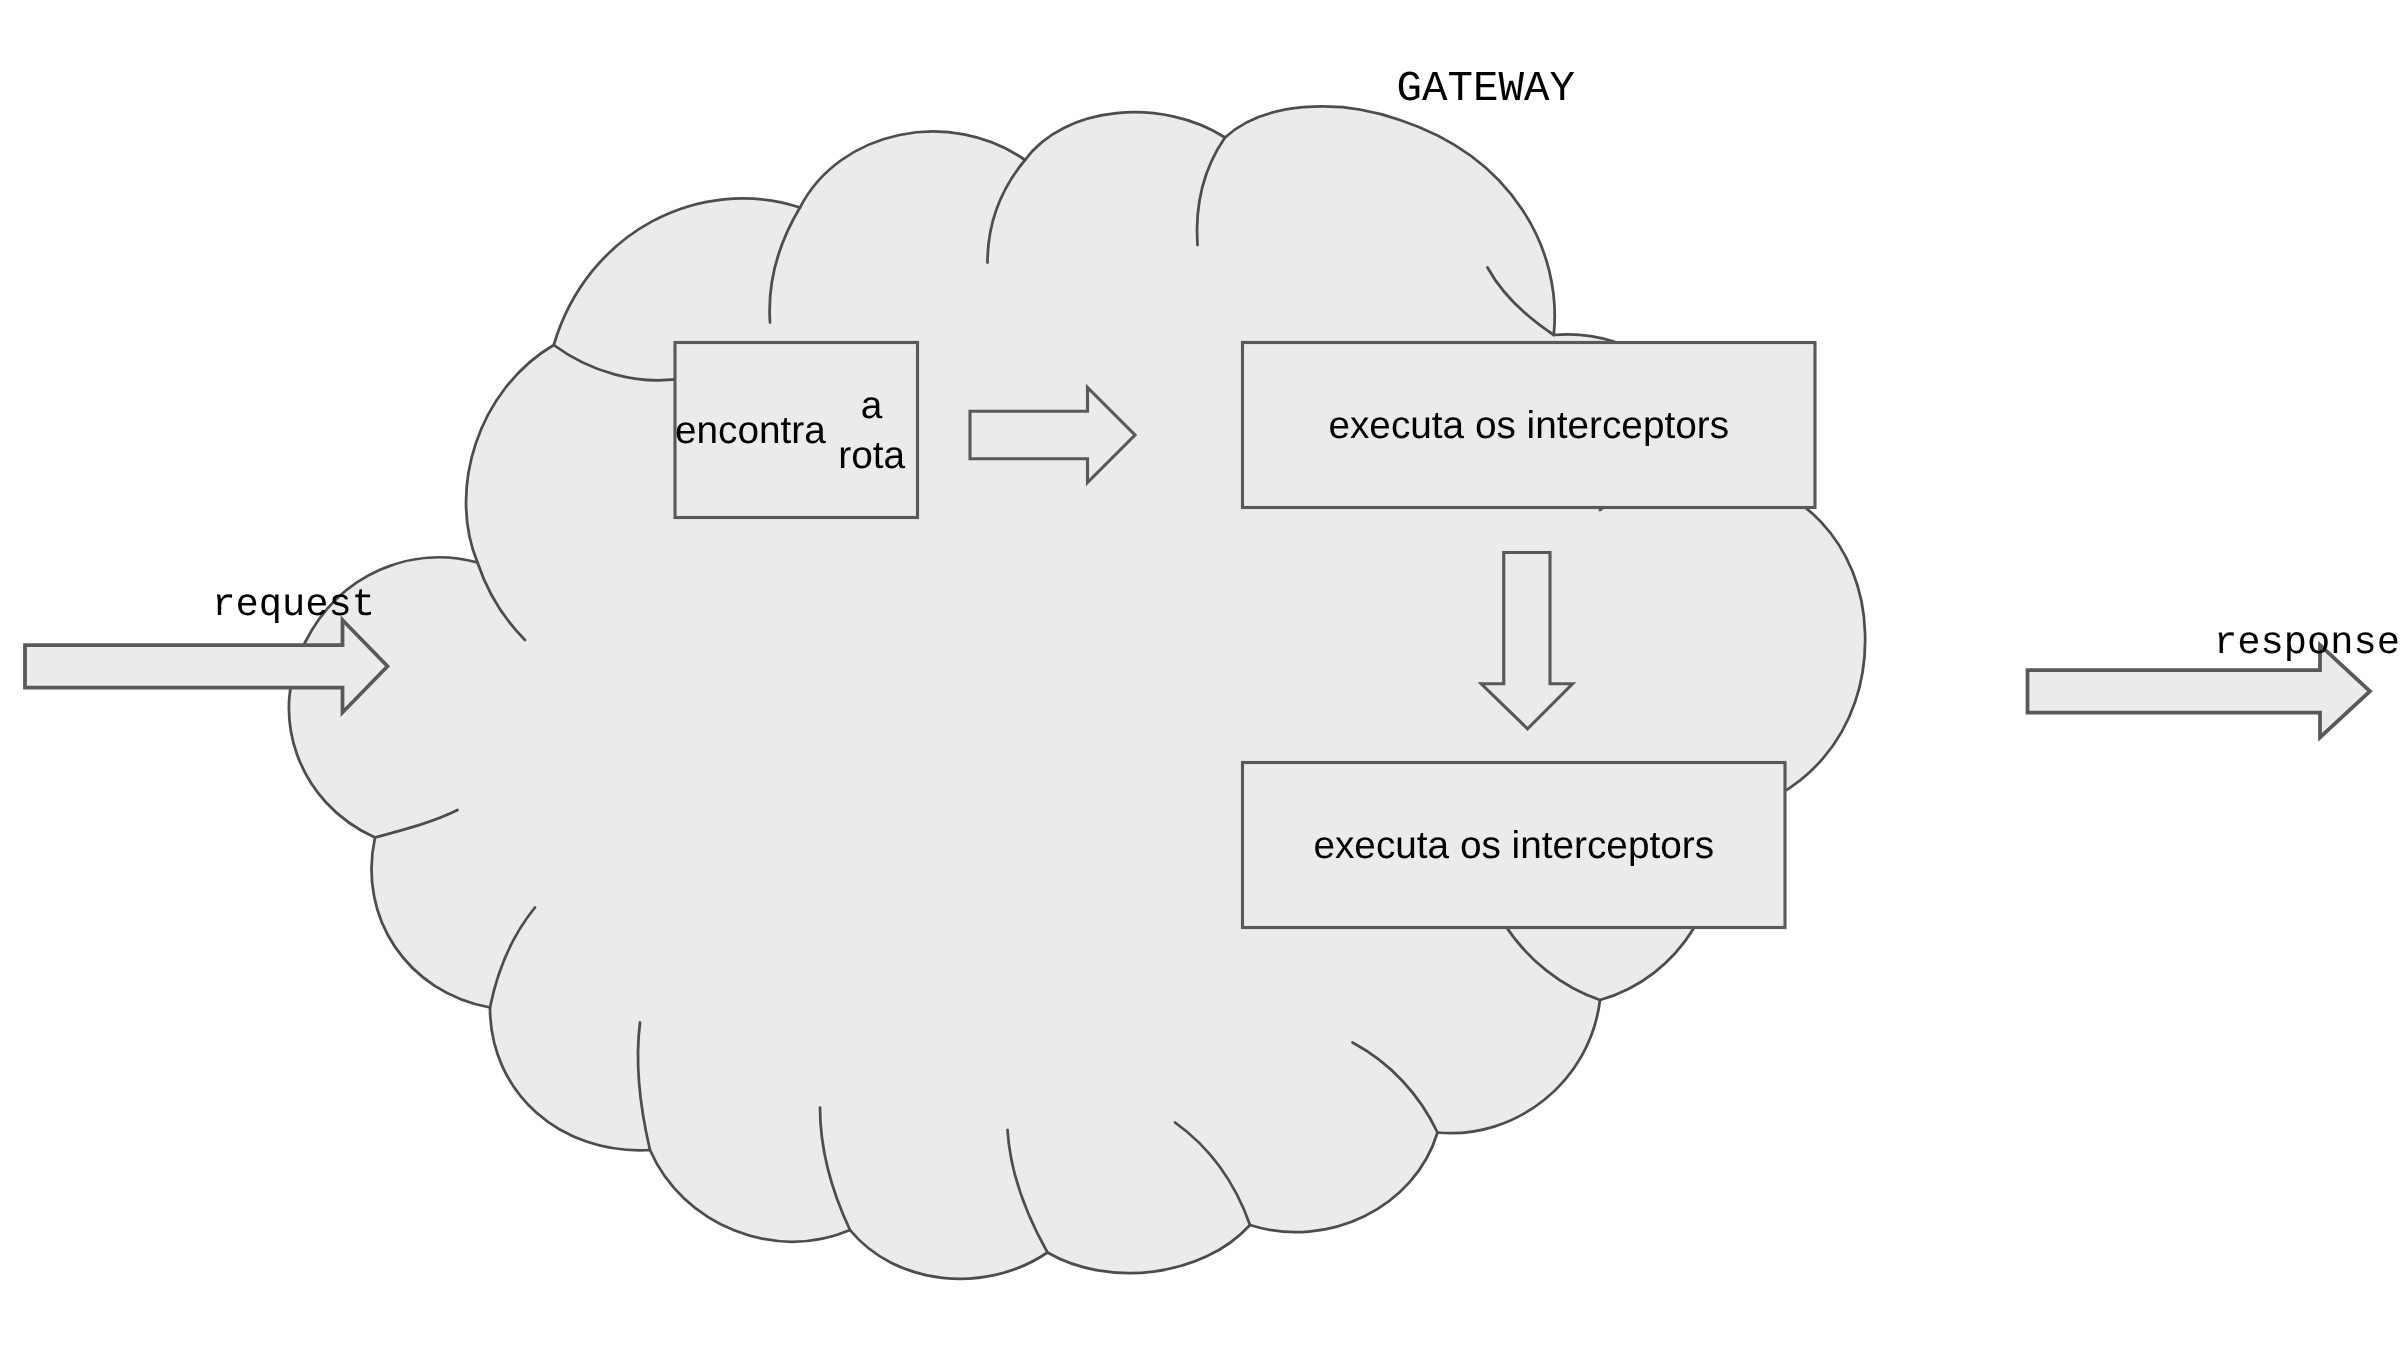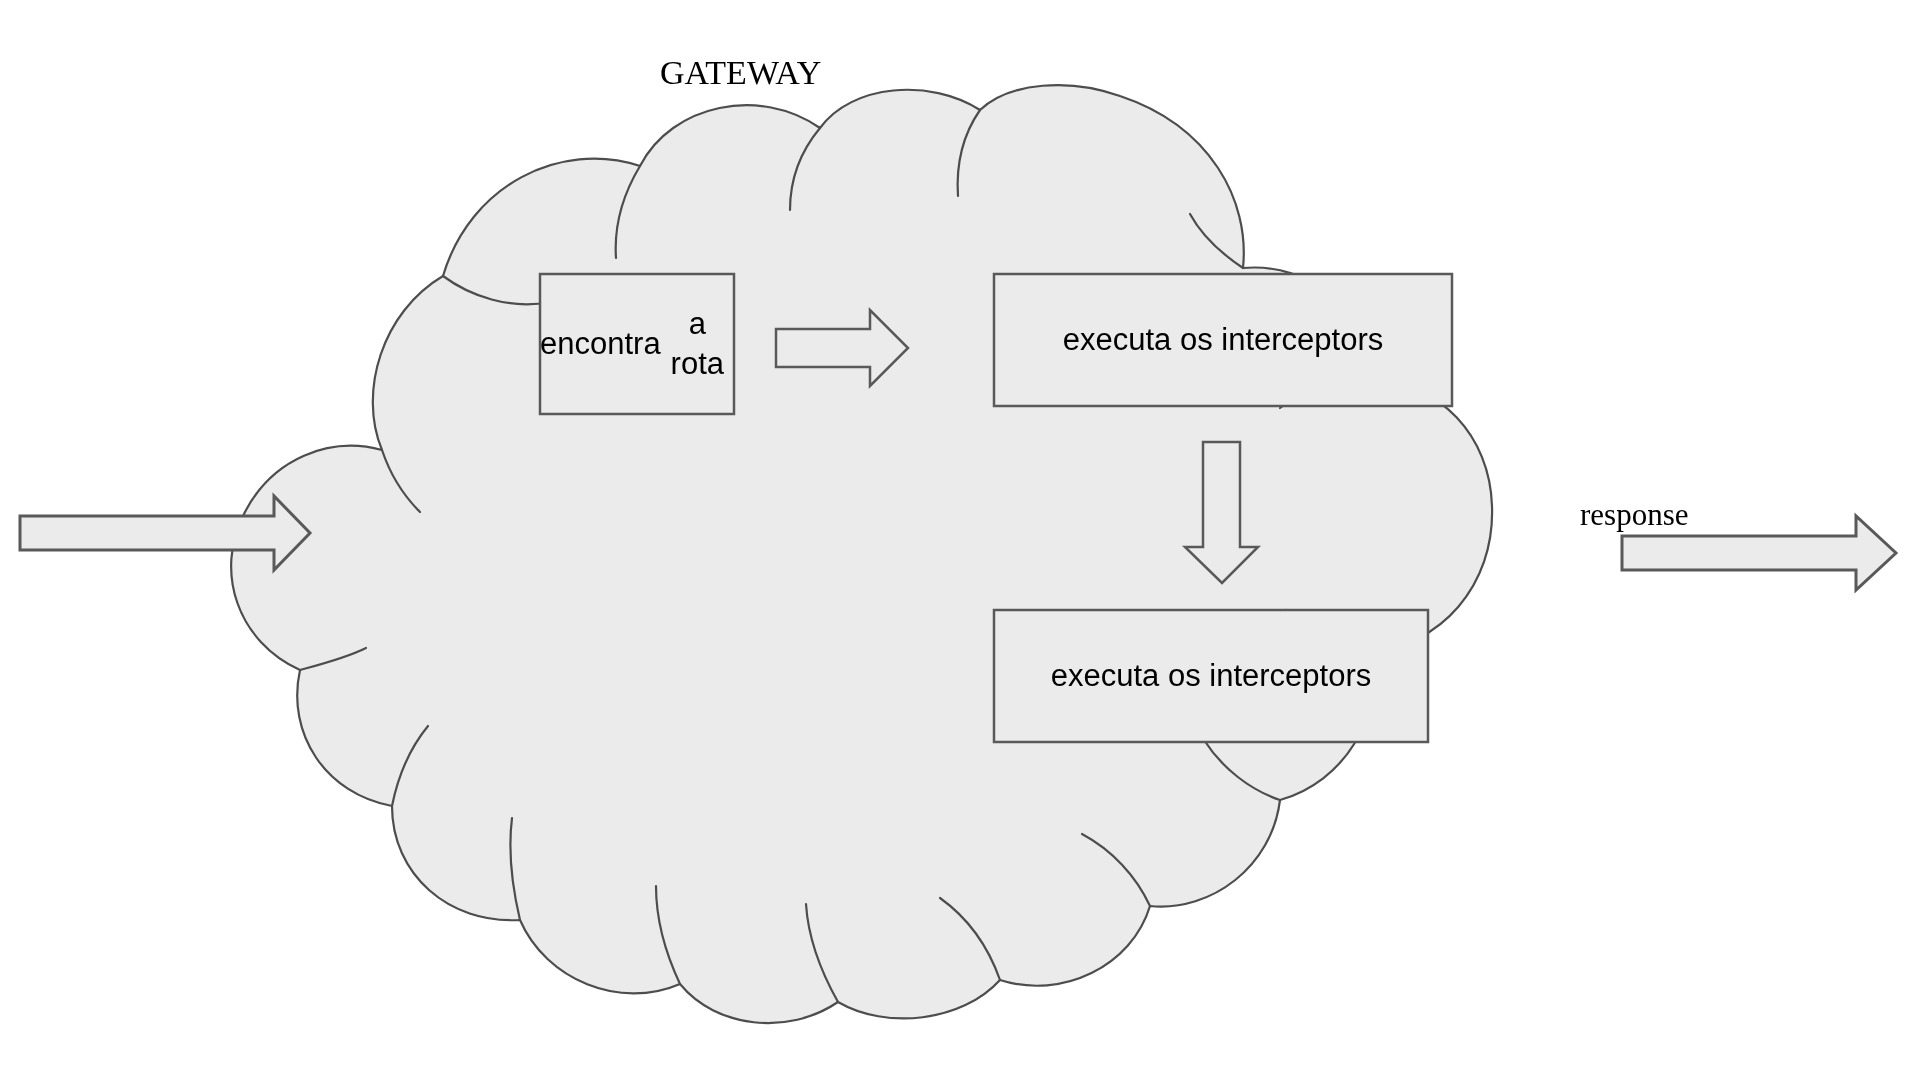--- a/index.html
+++ b/index.html
@@ -31,25 +31,25 @@
   .label-layer {
     position: absolute;
     left: 0;
     top: 0;
     width: 1920px;
     height: 1080px;
     pointer-events: none;
   }
   .txt {
     position: absolute;
-    text-align: left;
+    text-align: right;
     line-height: 1.22;
     color: #000000;
     white-space: pre;
-    font-family: Liberation Serif, serif;
+    font-family: Liberation Mono, monospace;
   }
   #gateway-title {
     left: 660px;
     top: 52px;
     width: 600px;
     font-size: 34px;
   }
   #request-label {
     left: 20px;
     top: 466px;
@@ -183,20 +183,21 @@
                L 1240 442 Z"></path>
     </g>
 
     <rect x="994" y="610" width="434" height="132" fill="#ebebeb" stroke="#595959" stroke-width="2.5"></rect>
   </svg>
 
   <div class="label-layer">
 
     <div class="txt" id="gateway-title">GATEWAY</div>
 
+    <div class="txt" id="request-label">request</div>
 
     <div class="txt" id="response-label">response</div>
 
     <div class="box-text" id="box-find-route-text">
       <span>encontra</span>
       <span>a rota</span>
     </div>
 
     <div class="box-text" id="box-api-interceptors-text">
       <span>executa os interceptors</span>

